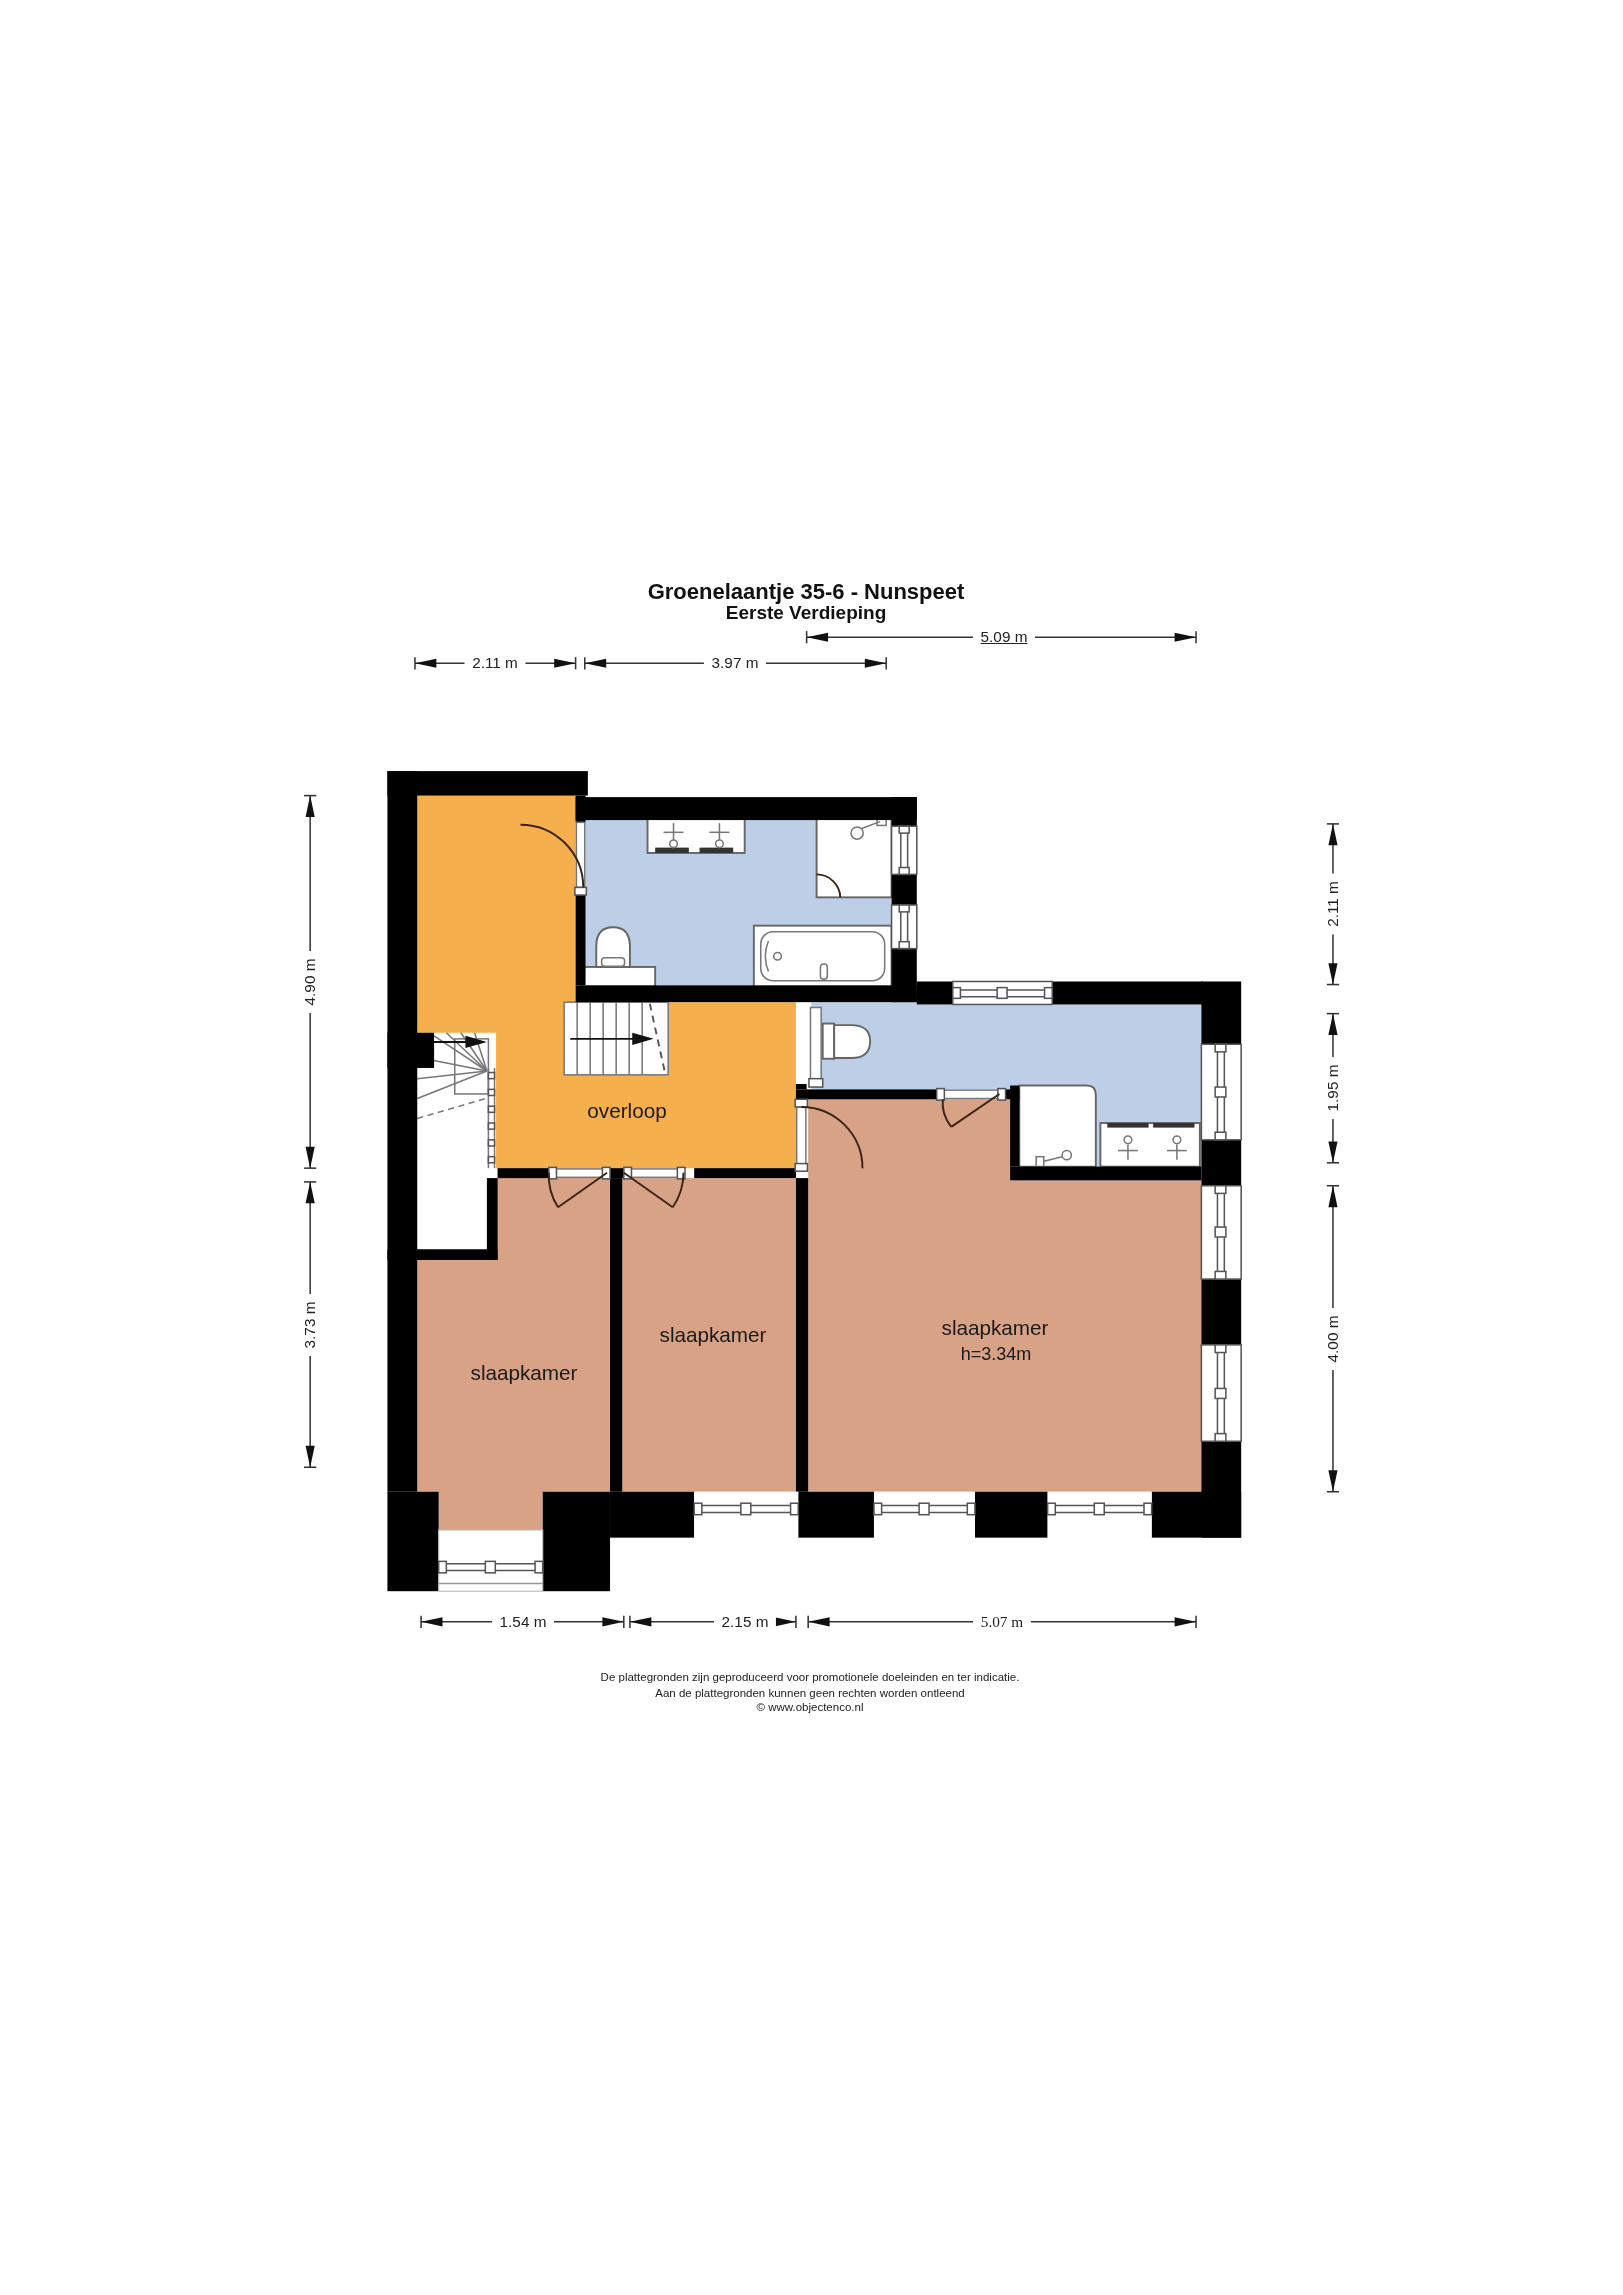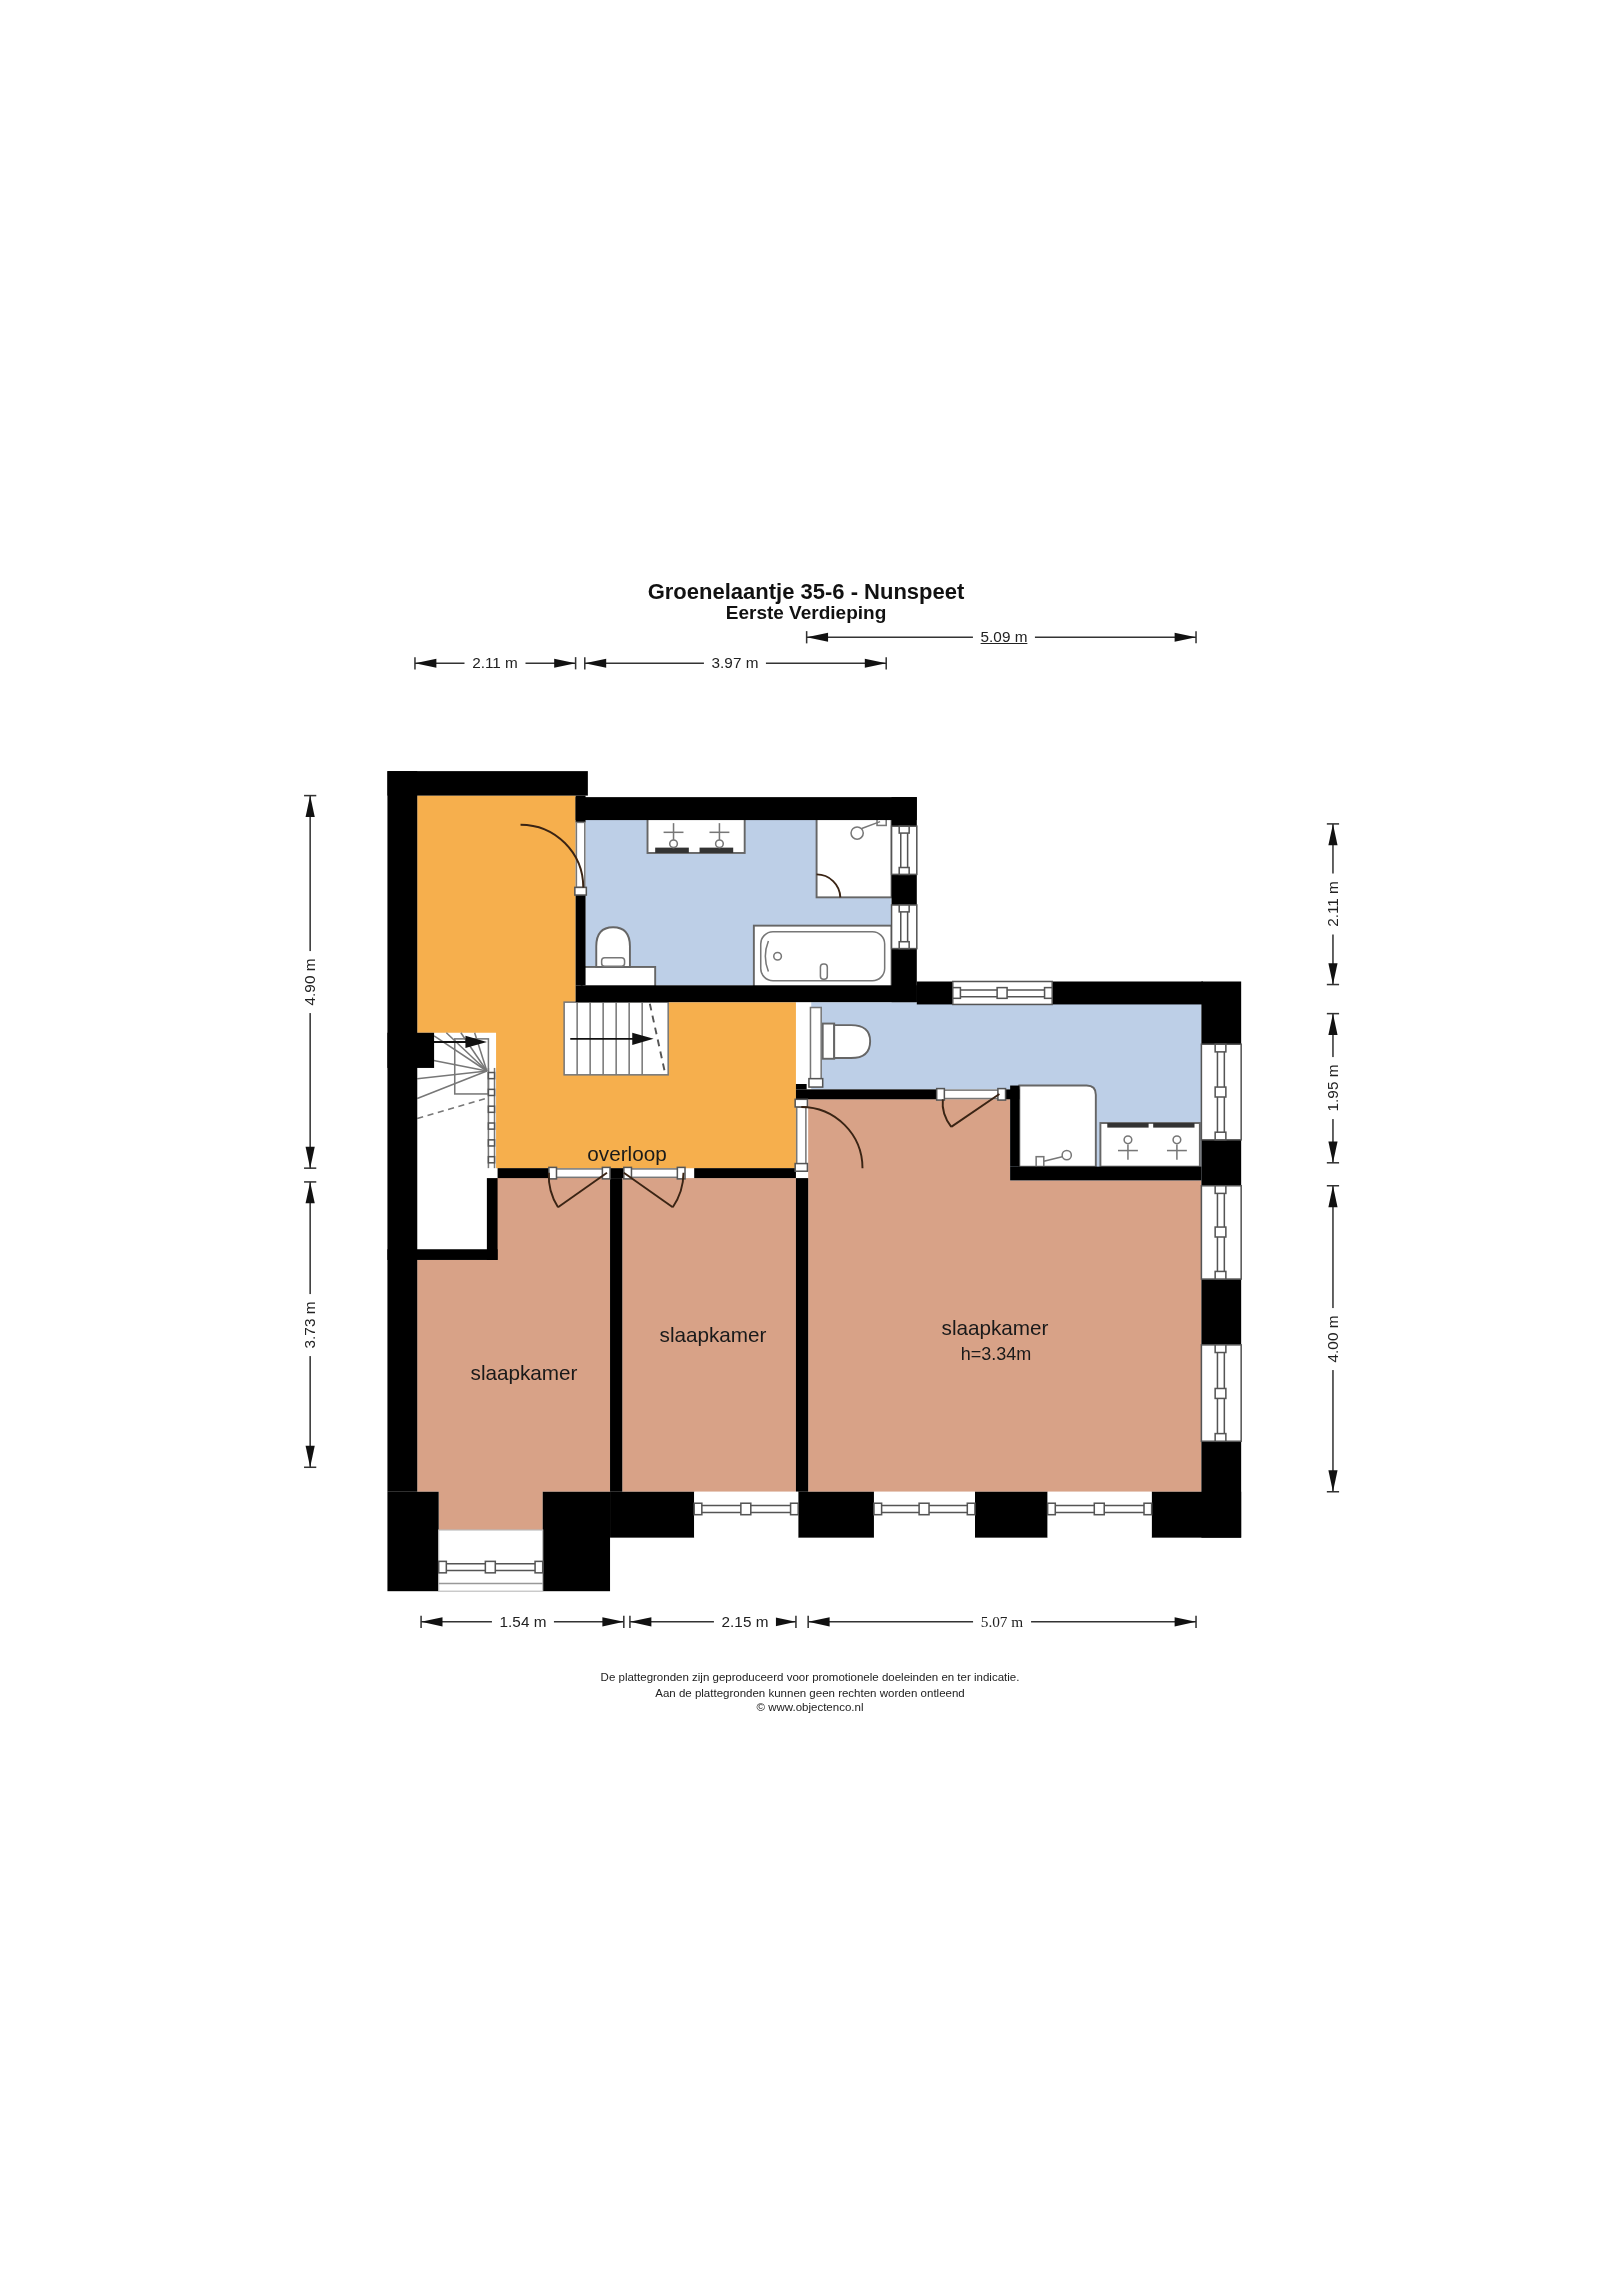--- a/index.html
+++ b/index.html
@@ -411,21 +411,21 @@
       <line class="dimline" x1="1734" y1="1950" x2="1750" y2="1950"></line>
       <polygon class="dimarrow" points="1742,1550 1736,1578 1748,1578"></polygon>
       <polygon class="dimarrow" points="1742,1950 1736,1922 1748,1922"></polygon>
     </g>
   </g>
 </svg>
 
   <div class="lbl title1" style="left:806px;top:592px;">Groenelaantje 35-6 - Nunspeet</div>
   <div class="lbl title2" style="left:806px;top:613px;">Eerste Verdieping</div>
 
-  <div class="lbl room" style="left:627px;top:1154px;">overloop</div>
+  <div class="lbl room" style="left:627px;top:1111px;">overloop</div>
   <div class="lbl room" style="left:524px;top:1373px;">slaapkamer</div>
   <div class="lbl room" style="left:713px;top:1335px;">slaapkamer</div>
   <div class="lbl room" style="left:995px;top:1328px;">slaapkamer</div>
   <div class="lbl roomsub" style="left:996px;top:1354px;">h=3.34m</div>
 
   <div class="lbl dim" style="left:495px;top:663px;">2.11 m</div>
   <div class="lbl dim" style="left:735px;top:663px;">3.97 m</div>
   <div class="lbl dim" style="left:1004px;top:637px;text-decoration:underline;">5.09 m</div>
 
   <div class="lbl dim" style="left:523px;top:1622px;">1.54 m</div>

